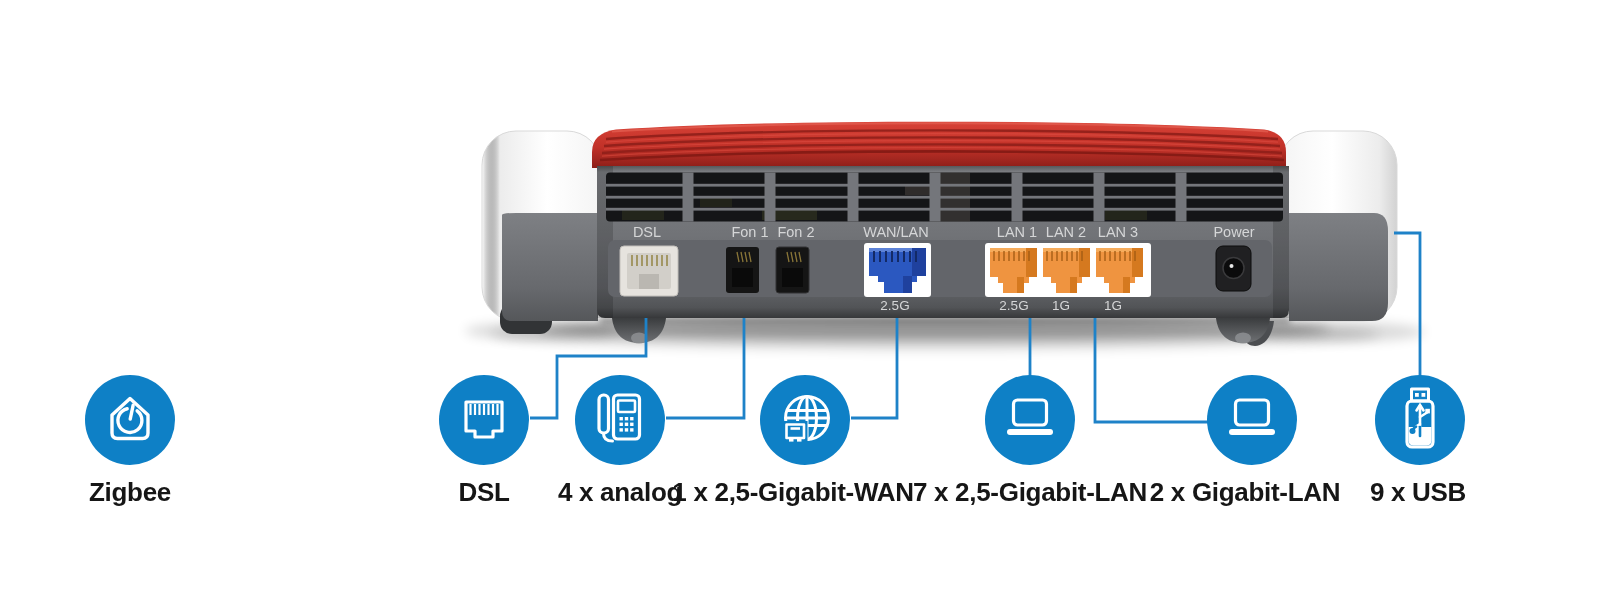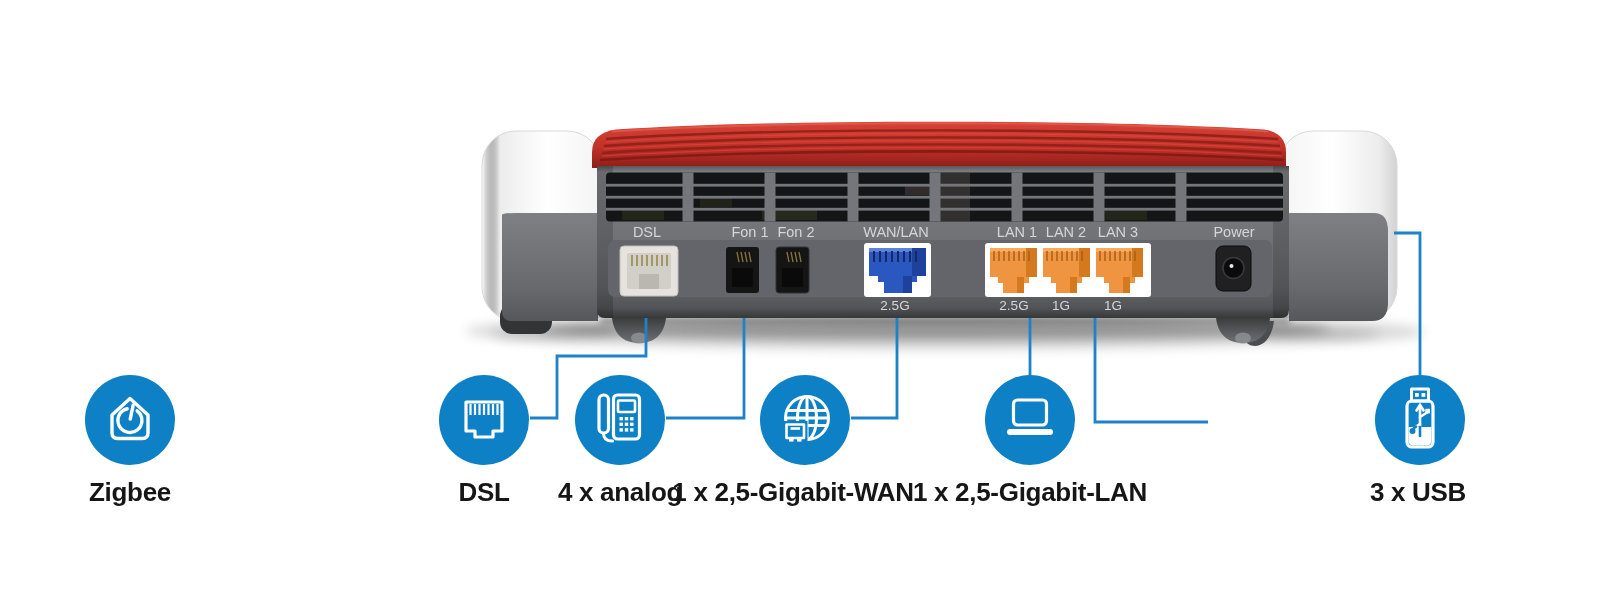--- a/index.html
+++ b/index.html
@@ -372,23 +372,32 @@
   <div class="feature-label" style="transform:translateX(-12px)">1 x 2,5-Gigabit-WAN</div>
 </div>
 
 <div class="feature" style="left:900px">
   <div class="bubble">
     <svg width="90" height="90" viewBox="0 0 90 90">
       <rect x="28.5" y="25" width="33" height="25" rx="4" stroke="#fff" stroke-width="3.2" fill="none"></rect>
       <rect x="22" y="54" width="46" height="6" rx="3" fill="#fff"></rect>
     </svg>
   </div>
-  <div class="feature-label">1 x 2,5-Gigabit-LAN</div>
-</div>
-
+  <div class="feature-label">7 x 2,5-Gigabit-LAN</div>
+</div>
+
+<div class="feature" style="left:1122px">
+  <div class="bubble">
+    <svg width="90" height="90" viewBox="0 0 90 90">
+      <rect x="28.5" y="25" width="33" height="25" rx="4" stroke="#fff" stroke-width="3.2" fill="none"></rect>
+      <rect x="22" y="54" width="46" height="6" rx="3" fill="#fff"></rect>
+    </svg>
+  </div>
+  <div class="feature-label" style="transform:translateX(-7px)">2 x Gigabit-LAN</div>
+</div>
 
 <div class="feature" style="left:1290px">
   <div class="bubble">
     <svg width="90" height="90" viewBox="0 0 90 90">
       <g stroke="#fff" fill="none" stroke-linejoin="round">
         <rect x="36.5" y="14" width="17" height="12" stroke-width="3"></rect>
         <rect x="32" y="26" width="26" height="46" rx="5" stroke-width="3.2"></rect>
       </g>
       <g fill="#fff">
         <rect x="40" y="18" width="3.8" height="3.8"></rect>
@@ -402,16 +411,16 @@
         <line x1="45" y1="49" x2="41" y2="51.6"></line>
       </g>
       <rect x="50.3" y="33.8" width="4.6" height="4.6" fill="#fff"></rect>
       <g stroke="#0e80c6" stroke-width="2.6" fill="none" stroke-linecap="round">
         <line x1="45" y1="52" x2="45" y2="61"></line>
         <line x1="41" y1="51.6" x2="38.8" y2="53.2"></line>
       </g>
       <circle cx="37.5" cy="56" r="3" fill="#0e80c6"></circle>
     </svg>
   </div>
-  <div class="feature-label" style="transform:translateX(-2px)">3 x USB</div>
+  <div class="feature-label" style="transform:translateX(-2px)">9 x USB</div>
 </div>
 
 </div>
 
 </body></html>

